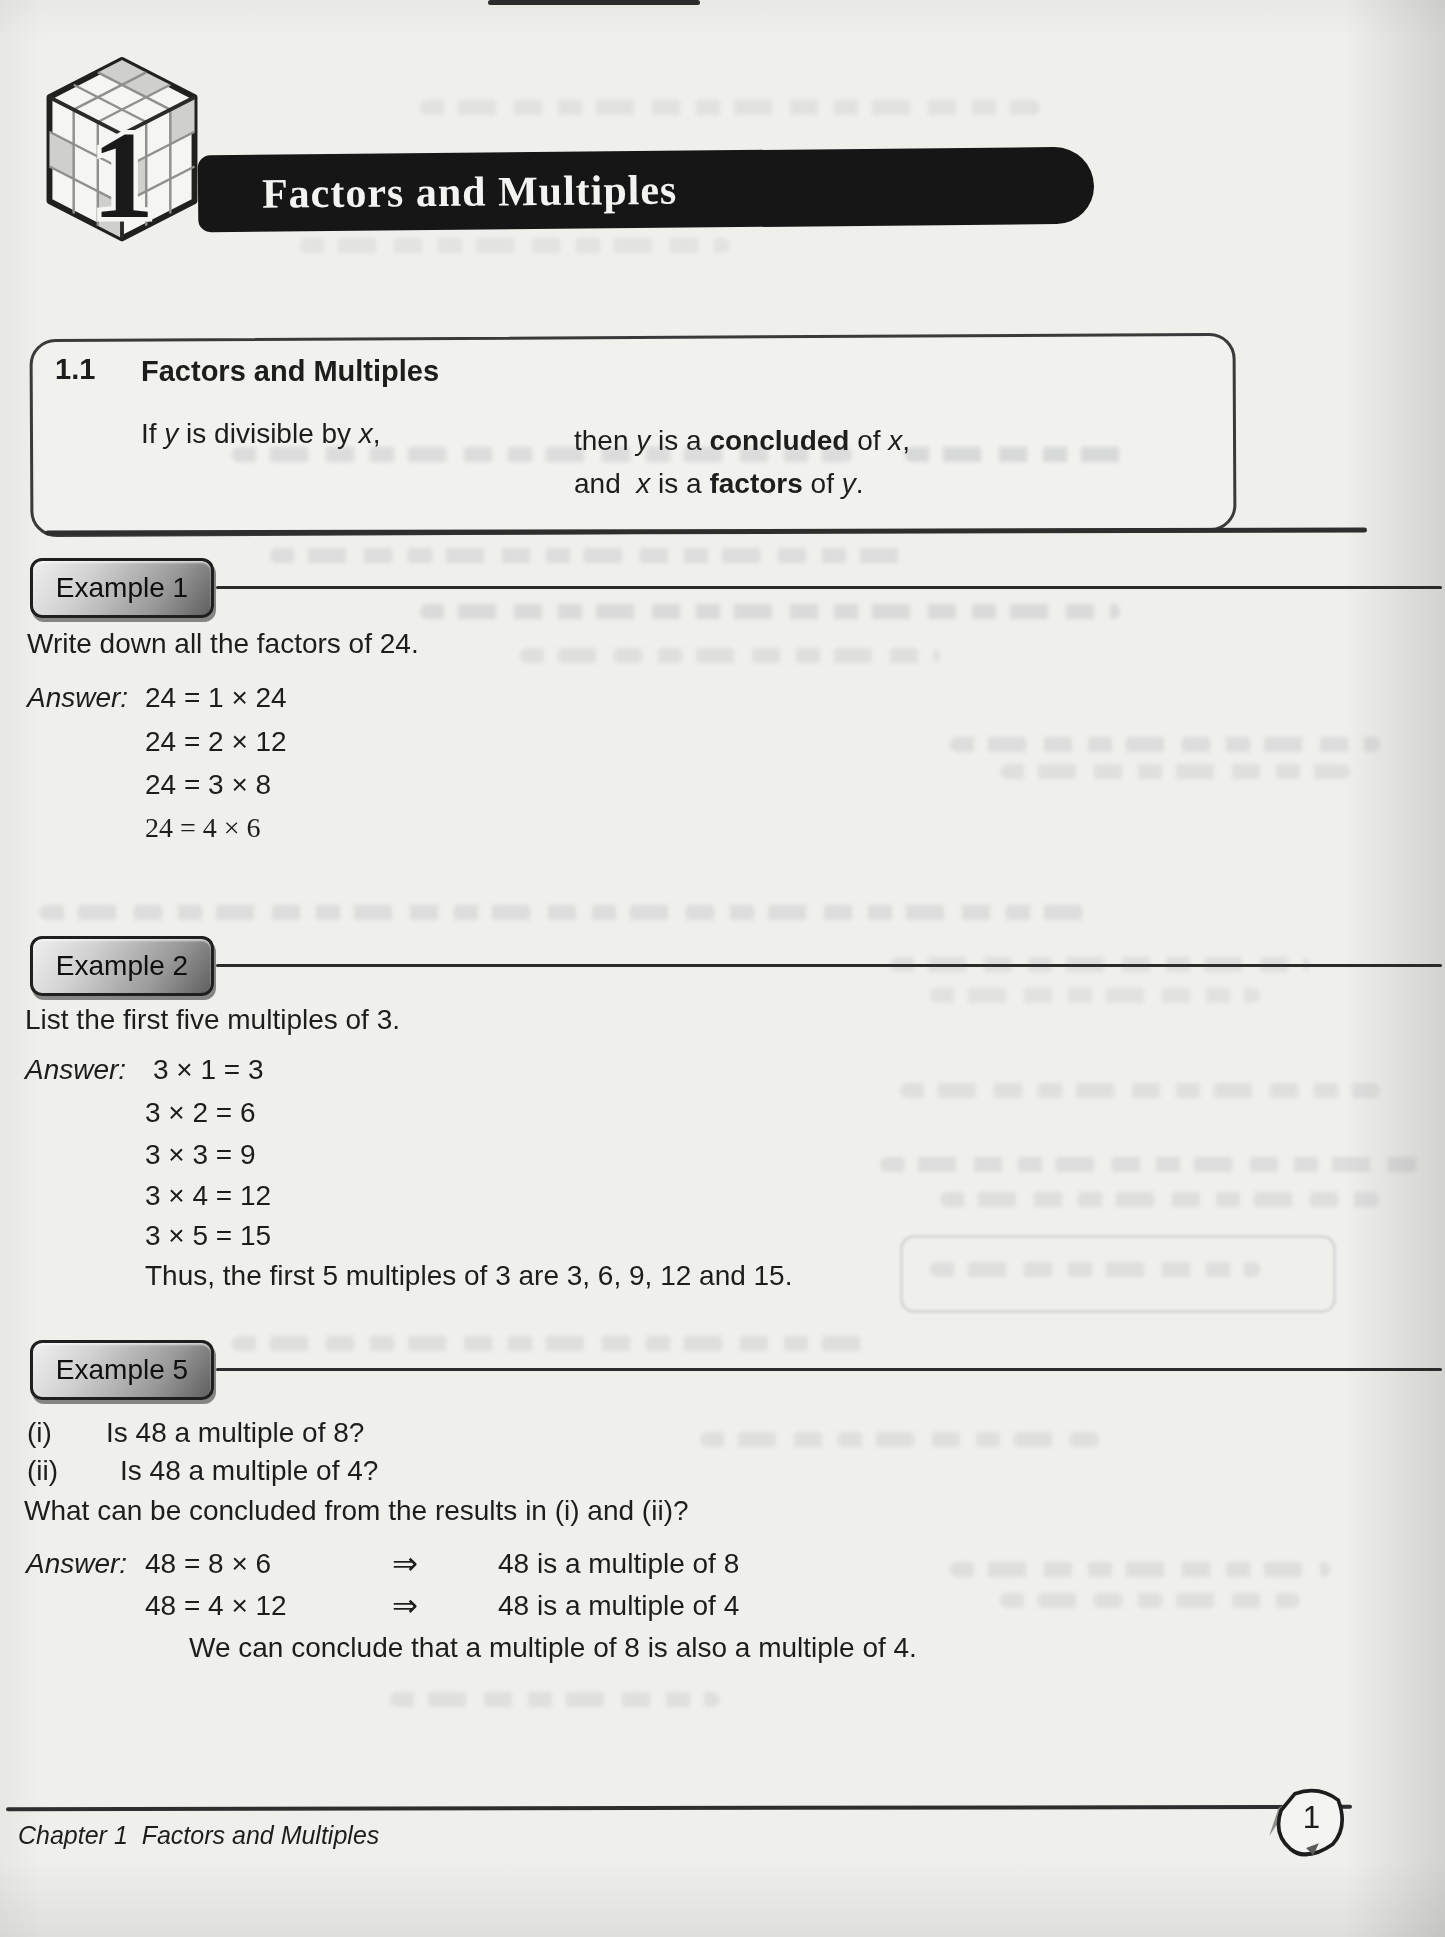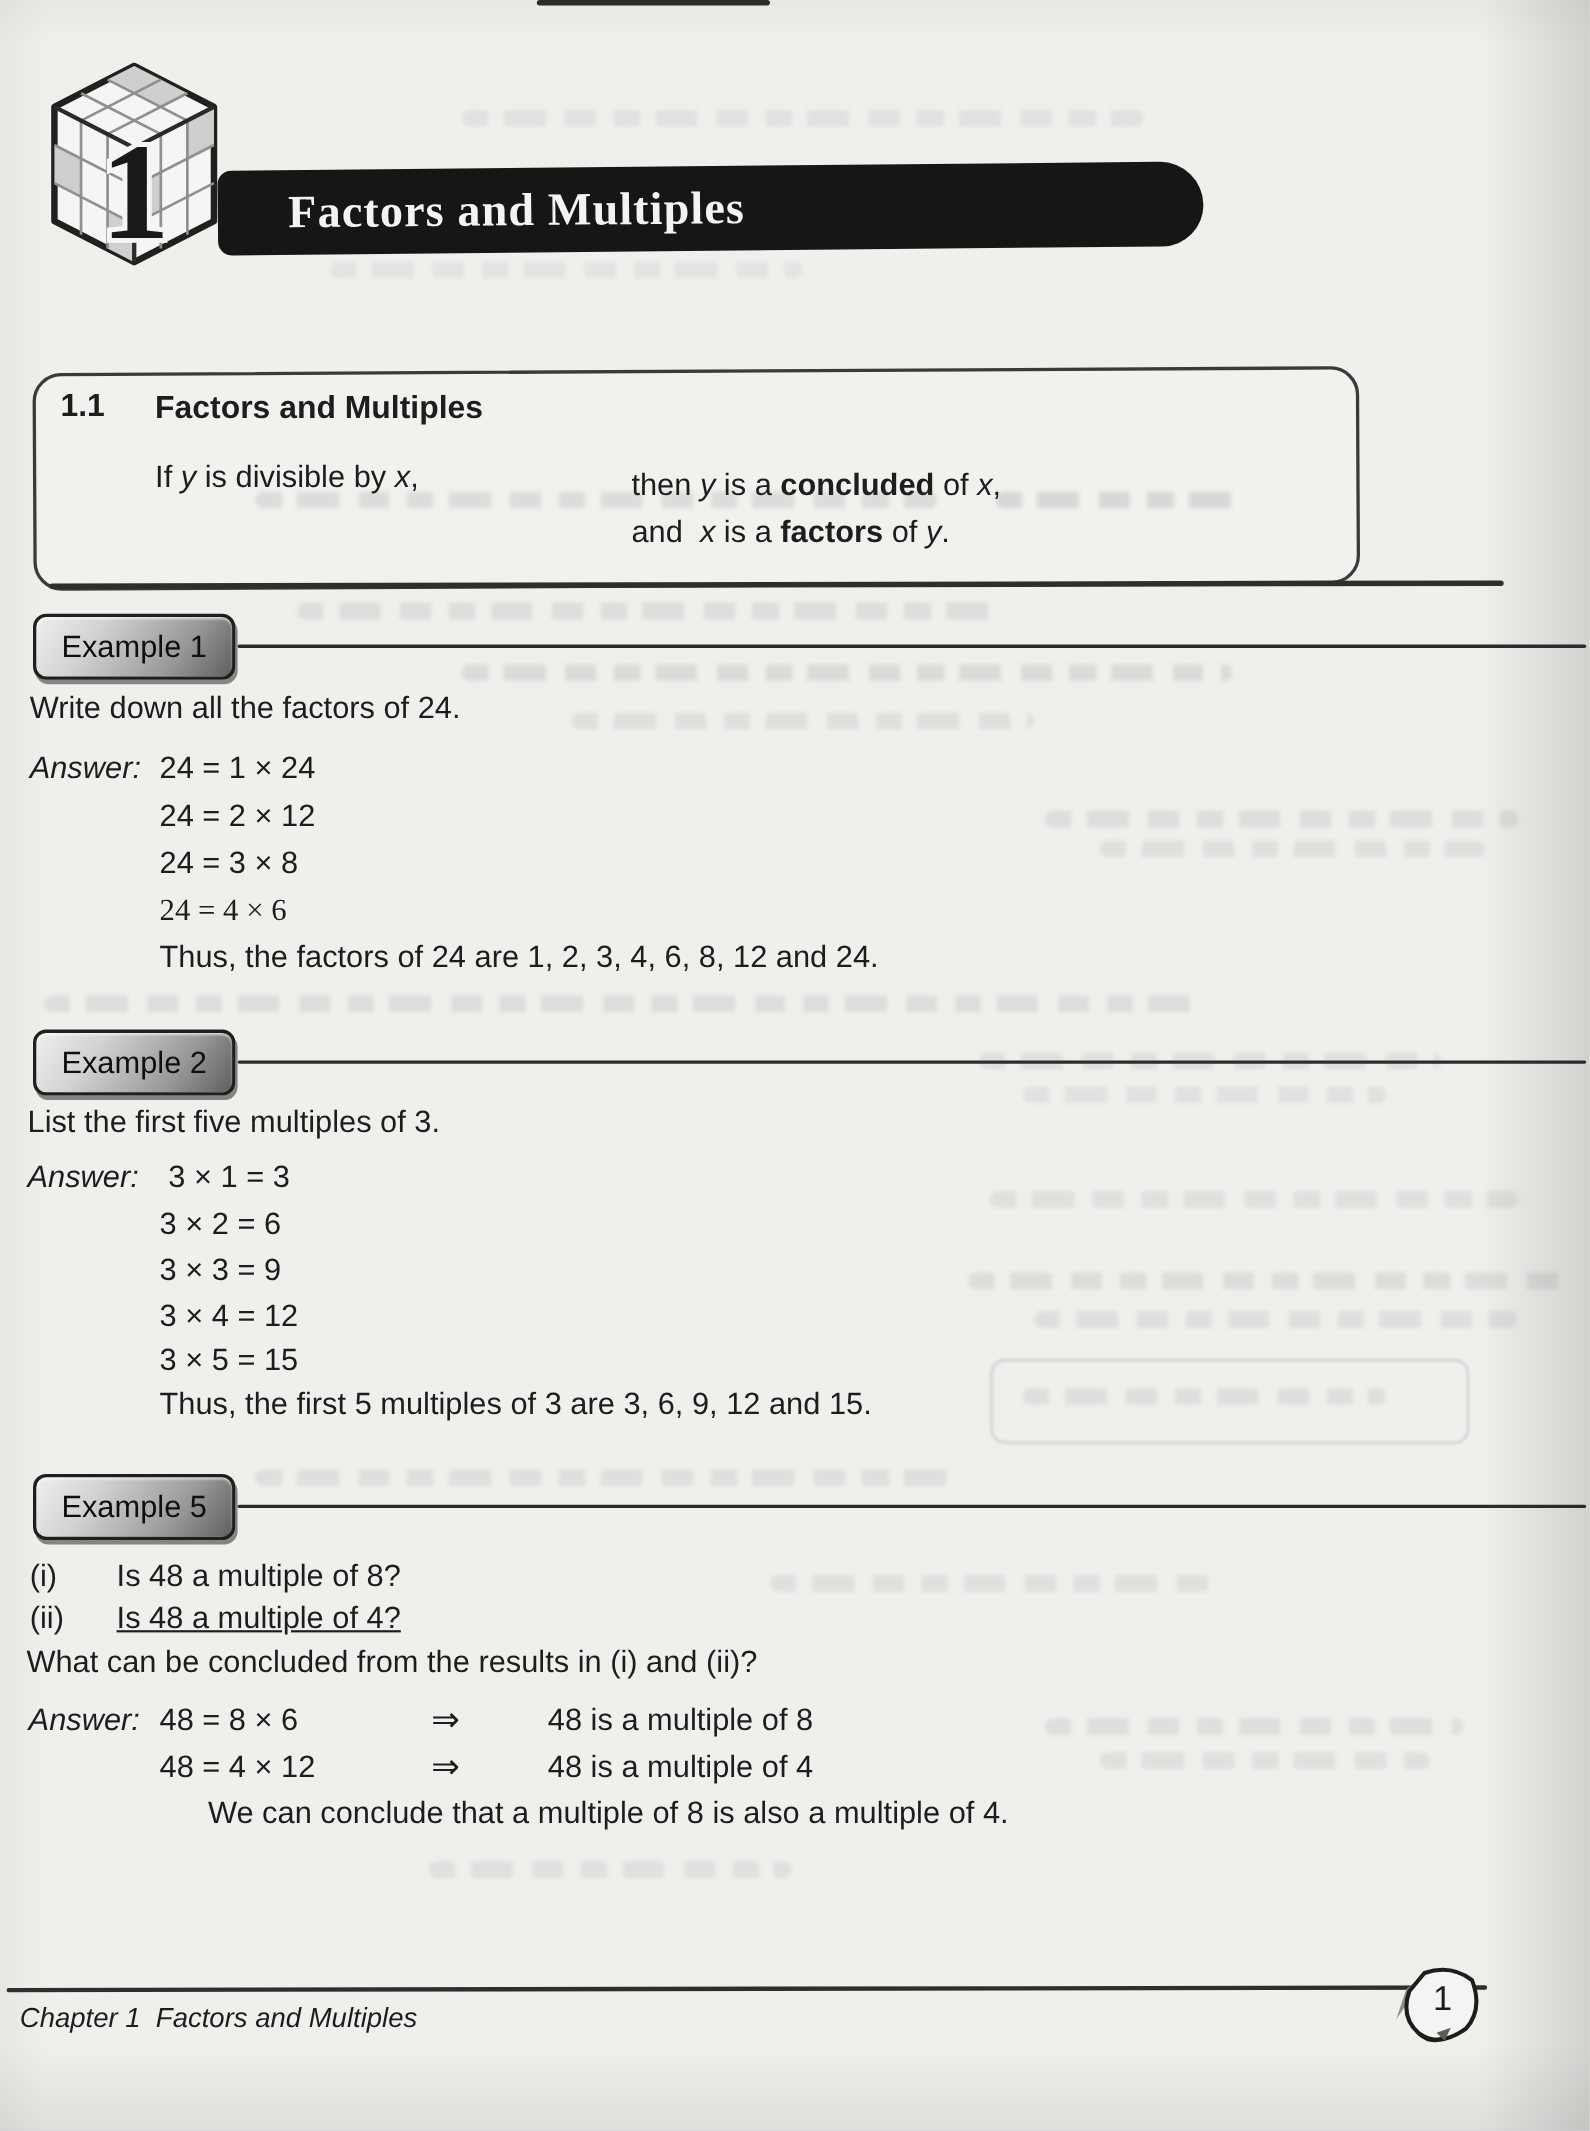--- a/index.html
+++ b/index.html
@@ -120,21 +120,20 @@
   <div class="badge" style="top:558px;">
     <span>Example 1</span>
   </div>
   <div class="badge-rule" style="top:586px;"></div>
   <span class="txt" style="left:27px;top:627px;">Write down all the factors of 24.</span>
   <span class="txt ans-label" style="left:27px;top:681px;">Answer:</span>
   <span class="txt" style="left:145px;top:681px;">24 = 1 × 24</span>
   <span class="txt" style="left:145px;top:725px;">24 = 2 × 12</span>
   <span class="txt" style="left:145px;top:768px;">24 = 3 × 8</span>
   <span class="txt" style="left:145px;top:811px;font-family:Liberation Serif, serif;">24 = 4 × 6</span>
-  <span class="txt" style="left:145px;top:853px;">Thus, the factors of 24 are 1, 2, 3, 4, 6, 8, 12 and 24.</span>
 
   <div class="badge" style="top:936px;">
     <span>Example 2</span>
   </div>
   <div class="badge-rule" style="top:964px;"></div>
   <span class="txt" style="left:25px;top:1003px;">List the first five multiples of 3.</span>
   <span class="txt ans-label" style="left:25px;top:1053px;">Answer:</span>
   <span class="txt" style="left:153px;top:1053px;">3 × 1 = 3</span>
   <span class="txt" style="left:145px;top:1096px;">3 × 2 = 6</span>
   <span class="txt" style="left:145px;top:1138px;">3 × 3 = 9</span>
@@ -142,21 +141,21 @@
   <span class="txt" style="left:145px;top:1219px;">3 × 5 = 15</span>
   <span class="txt" style="left:145px;top:1259px;">Thus, the first 5 multiples of 3 are 3, 6, 9, 12 and 15.</span>
 
   <div class="badge" style="top:1340px;">
     <span>Example 5</span>
   </div>
   <div class="badge-rule" style="top:1368px;"></div>
   <span class="txt" style="left:27px;top:1416px;">(i)</span>
   <span class="txt" style="left:106px;top:1416px;">Is 48 a multiple of 8?</span>
   <span class="txt" style="left:27px;top:1454px;">(ii)</span>
-  <span class="txt" style="left:106px;top:1454px;text-decoration:underline;">Is 48 a multiple of 4?</span>
+  <span class="txt" style="left:120px;top:1454px;">Is 48 a multiple of 4?</span>
   <span class="txt" style="left:24px;top:1494px;">What can be concluded from the results in (i) and (ii)?</span>
   <span class="txt ans-label" style="left:26px;top:1547px;">Answer:</span>
   <span class="txt" style="left:145px;top:1547px;">48 = 8 × 6</span>
   <span class="txt" style="left:392px;top:1545px;font-size:31px;">⇒</span>
   <span class="txt" style="left:498px;top:1547px;">48 is a multiple of 8</span>
   <span class="txt" style="left:145px;top:1589px;">48 = 4 × 12</span>
   <span class="txt" style="left:392px;top:1587px;font-size:31px;">⇒</span>
   <span class="txt" style="left:498px;top:1589px;">48 is a multiple of 4</span>
   <span class="txt" style="left:145px;top:1631px;margin-left:44px;">We can conclude that a multiple of 8 is also a multiple of 4.</span>
 

